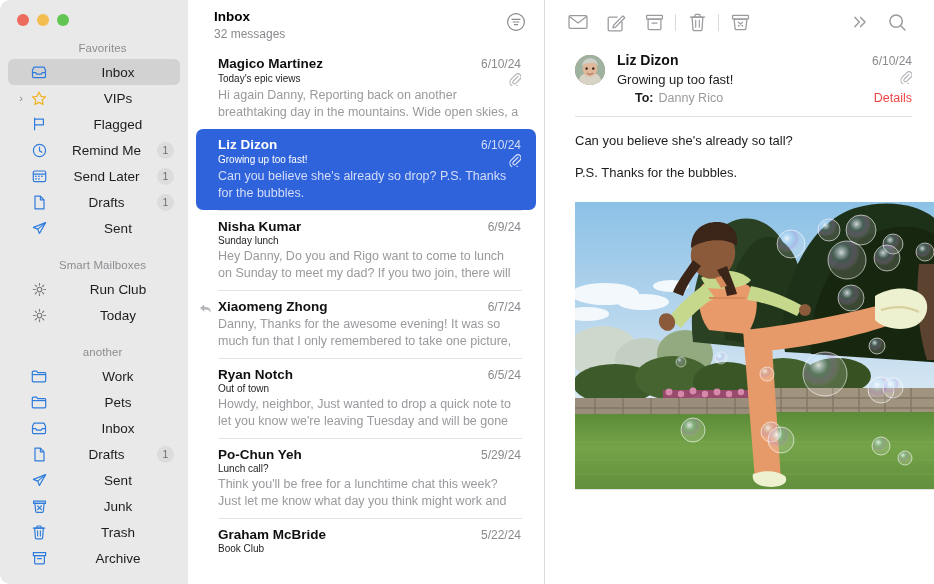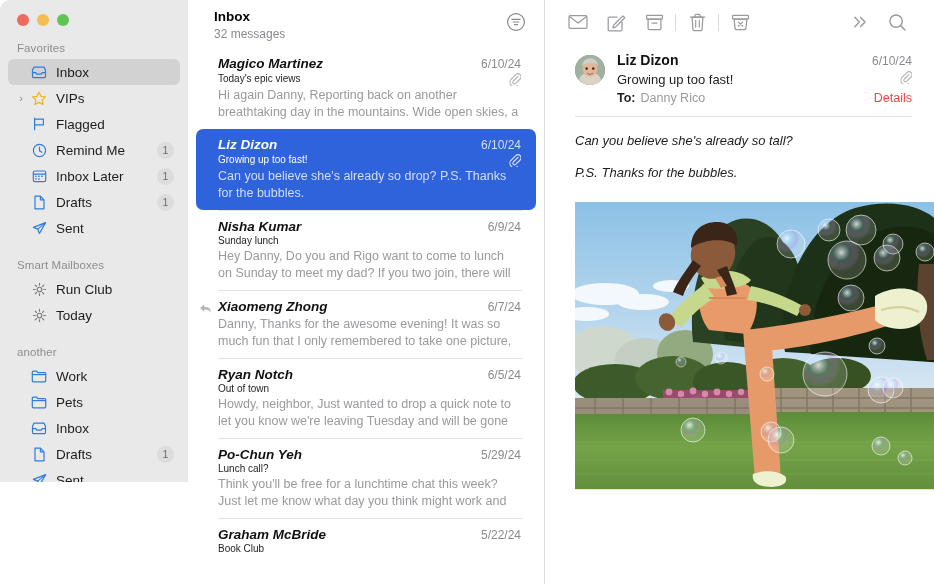--- a/index.html
+++ b/index.html
@@ -14,26 +14,27 @@
     position: relative;
     width: 934px; height: 584px;
     display: flex;
     border-radius: 10px;
     overflow: hidden;
     background: #fff;
   }
 
   
   #sidebar {
-    width: 188px; height: 482px;
+    width: 188px; height: 584px;
     background: #e9e9e9;
     flex: 0 0 188px;
     position: relative;
     padding-top: 0;
     overflow: hidden;
+    text-align: center;
   }
   .traffic {
     display: flex; gap: 8px;
     padding: 14px 0 0 17px;
     height: 34px;
     align-items: flex-start;
   }
   .tl { width: 12px; height: 12px; border-radius: 50%; display: block; }
   .tl.red { background: #ec6a5e; }
   .tl.yellow { background: #f4bd4f; }
@@ -101,21 +102,21 @@
   }
   #rows { position: relative; padding: 0 8px; }
   .row {
     position: relative;
     padding: 8px 15px 9px 22px;
     border-radius: 7px;
     margin-bottom: 0;
   }
   .row.sel { background: #2f63dc; }
   .row .line1 { display: flex; align-items: baseline; justify-content: space-between; }
-  .row .sender { font-size: 13.5px; font-weight: bold; color: #111; white-space: nowrap; font-style: italic; }
+  .row .sender { font-size: 13.5px; font-weight: bold; color: #111; white-space: nowrap; }
   .row .date { font-size: 12px; color: #8a8a8e; flex: 0 0 auto; margin-left: 8px; }
   .row .line2 { display: flex; align-items: center; justify-content: space-between; margin-top: 1px; }
   .row .subject { font-size: 10px; color: #1d1d1f; white-space: nowrap; overflow: hidden; }
   .row .clip { flex: 0 0 auto; margin-left: 8px; width: 12px; height: 13px; }
   .row .preview {
     font-size: 12.5px; color: #9a9a9e;
     line-height: 16.5px; margin-top: 2px;
     max-height: 33px; overflow: hidden;
   }
   .row.sel .sender, .row.sel .subject { color: #fff; }
@@ -152,28 +153,28 @@
     flex: 0 0 30px; margin-right: 12px; margin-top: 3px;
     overflow: hidden; position: relative;
     background: #a48c77;
   }
   #msg-head-text { flex: 1 1 auto; min-width: 0; }
   .mh-l1 { display: flex; justify-content: space-between; align-items: baseline; }
   .mh-name { font-size: 14px; font-weight: bold; color: #111; }
   .mh-date { font-size: 12px; color: #8a8a8e; }
   .mh-l2 { display: flex; justify-content: space-between; align-items: center; margin-top: 2px; }
   .mh-subject { font-size: 13px; color: #1d1d1f; }
-  .mh-l3 { display: flex; justify-content: space-between; align-items: baseline; margin-top: 3px; }
+  .mh-l3 { display: flex; justify-content: space-between; align-items: baseline; margin-top: 3px; margin-left: 18px; }
   .mh-to { font-size: 12.5px; }
   .mh-to b { color: #1d1d1f; }
   .mh-to span { color: #9a9a9e; margin-left: 5px; }
   .mh-details { font-size: 12.5px; color: #ef4444; }
   #head-rule { height: 1px; background: #e0e0e0; margin: 11px 22px 0 30px; }
 
-  #msg-body { padding: 14px 6px 0 30px; font-style: italic; }
+  #msg-body { padding: 14px 6px 0 30px; }
   #msg-body p { font-size: 13px; color: #1d1d1f; line-height: 19px; margin-bottom: 13px; }
 
   
   #photo {
     position: absolute;
     left: 30px; top: 202px;
     width: 386px; height: 287px;
     overflow: hidden;
     background: linear-gradient(#9fcbe8 0%, #bfdcf0 34%, #d9e8f3 46%, #cfe1ef 52%);
   }
@@ -244,21 +245,21 @@
             <path d="M1.3 5.1h12.4" stroke="#2f7cdc" stroke-width="1.2"></path>
             <g fill="#2f7cdc">
               <rect x="3.2" y="6.6" width="1.5" height="1.4"></rect>
               <rect x="6.2" y="6.6" width="1.5" height="1.4"></rect>
               <rect x="9.2" y="6.6" width="1.5" height="1.4"></rect>
               <rect x="3.2" y="9.2" width="1.5" height="1.4"></rect>
               <rect x="6.2" y="9.2" width="1.5" height="1.4"></rect>
             </g>
           </svg>
       </span>
-      <span class="lbl">Inbox Later</span>
+      <span class="lbl">Send Later</span>
       <span class="badge">1</span>
     </div>
 
     <div class="sb-item">
       <span class="ic">
         <svg width="13" height="15" viewBox="0 0 13 15">
             <path d="M2 1.2h5.4l3.6 3.6v9H2z" fill="none" stroke="#2f7cdc" stroke-width="1.2" stroke-linejoin="round"></path>
             <path d="M7.4 1.2v3.6H11" fill="none" stroke="#2f7cdc" stroke-width="1.2" stroke-linejoin="round"></path>
           </svg>
       </span>

